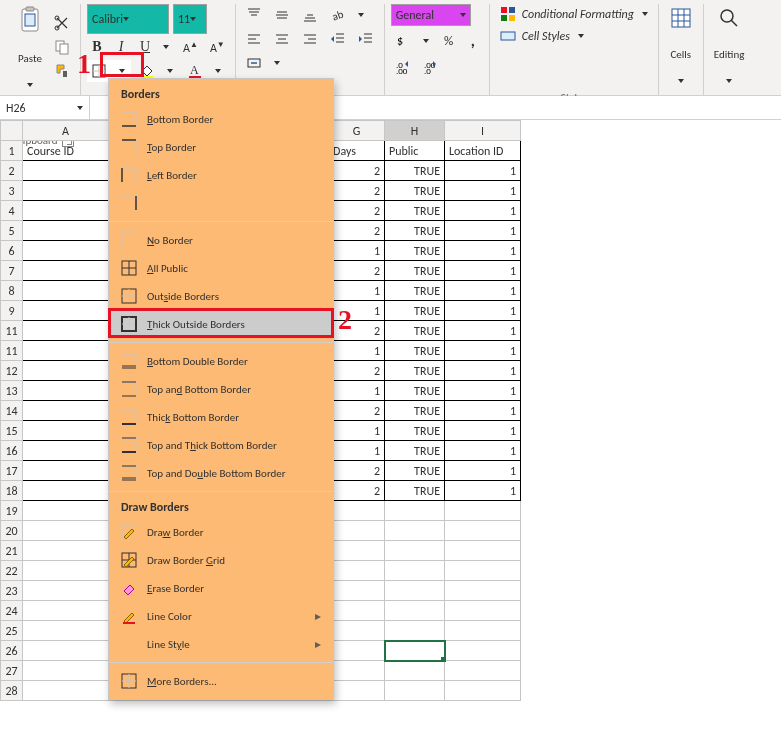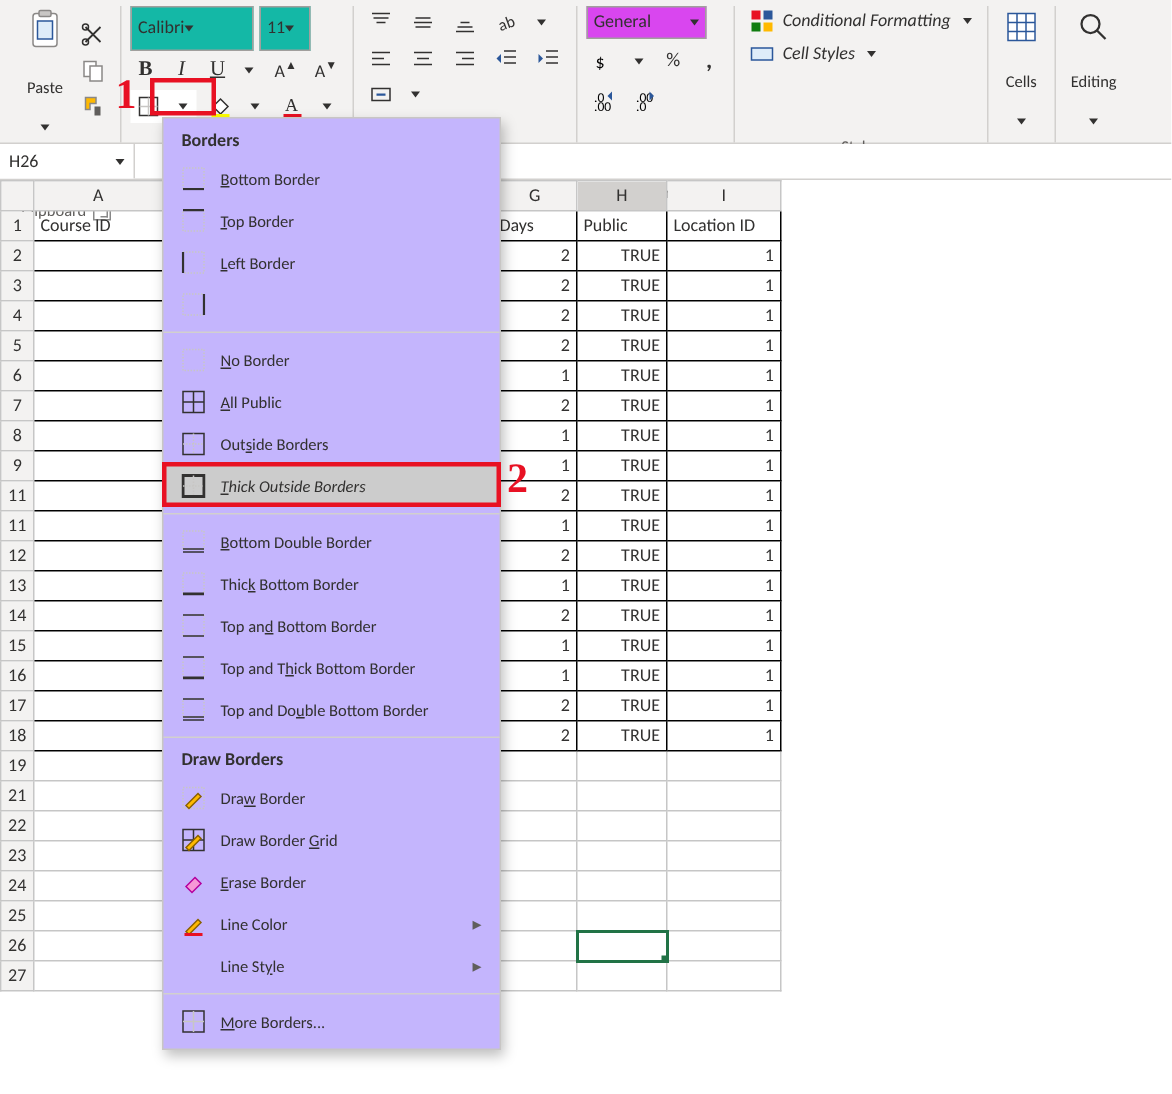--- a/index.html
+++ b/index.html
@@ -222,40 +222,40 @@
     width:6px;height:6px;
     background:#217346;
   }
 
   
   .borders-menu {
     position:absolute;
     left:108px;
     top:78px;
     width:226px;
-    background:#c4b5fd;
+    background:#fdba74;
     border:1px solid var(--menu-border);
     box-shadow:2px 4px 8px rgba(0,0,0,0.25);
     z-index:20;
     padding:4px 0;
   }
   .menu-header {
     font-weight:600;
     padding:4px 12px 4px 12px;
     font-size:12px;
   }
   .menu-item {
     display:flex;
     align-items:center;
     gap:10px;
     padding:4px 12px;
     height:28px;
     cursor:pointer;
   }
-  .menu-item.highlight { background:var(--menu-highlight);font-style:italic; }
+  .menu-item.highlight { background:var(--menu-highlight); }
   .menu-item .icon { width:16px;height:16px; flex:0 0 16px; display:flex; align-items:center; justify-content:center; }
   .menu-item .label { flex:1; font-size:11px; }
   .menu-item .sub { width:10px; display:flex; justify-content:flex-end; color:#605e5c; }
   .menu-item .mnemonic { text-decoration:underline; }
   .menu-sep { height:1px; background:var(--divider); margin:4px 0; }
 
   
   .style-link {
     display:flex; align-items:center; gap:6px;
     padding:2px 4px;
@@ -811,20 +811,30 @@
           <th>19</th>
           <td></td>
           <td></td>
           <td></td>
           <td></td>
           <td></td>
           <td></td>
           <td></td>
         </tr>
         <tr>
+          <th>20</th>
+          <td></td>
+          <td></td>
+          <td></td>
+          <td></td>
+          <td></td>
+          <td></td>
+          <td></td>
+        </tr>
+        <tr>
           <th>21</th>
           <td></td>
           <td></td>
           <td></td>
           <td></td>
           <td></td>
           <td></td>
           <td></td>
         </tr>
         <tr>
@@ -872,20 +882,30 @@
           <td></td>
           <td></td>
           <td></td>
           <td></td>
           <td></td>
           <td class="active-cell"></td>
           <td></td>
         </tr>
         <tr>
           <th>27</th>
+          <td></td>
+          <td></td>
+          <td></td>
+          <td></td>
+          <td></td>
+          <td></td>
+          <td></td>
+        </tr>
+        <tr>
+          <th>28</th>
           <td></td>
           <td></td>
           <td></td>
           <td></td>
           <td></td>
           <td></td>
           <td></td>
         </tr>
       </tbody>
   </table>
@@ -980,34 +1000,34 @@
           <line x1="1" y1="13" x2="15" y2="13" stroke="#323130"></line>
           <line x1="1" y1="15" x2="15" y2="15" stroke="#323130"></line>
         </svg>
       </span>
     <span class="label"><span class="mnemonic">B</span><span>ottom Double Border</span></span>
   </div>
   <div class="menu-item">
     <span class="icon">
         <svg width="16" height="16">
           <rect x="1" y="1" width="14" height="14" fill="none" stroke="#c8c6c4" stroke-dasharray="1 1"></rect>
-          <line x1="1" y1="15" x2="15" y2="15" stroke="#323130" stroke-width="2"></line>
-        </svg>
-      </span>
-    <span class="label"><span>Thic</span><span class="mnemonic">k</span><span> Bottom Border</span></span>
-  </div>
-  <div class="menu-item">
-    <span class="icon">
-        <svg width="16" height="16">
-          <rect x="1" y="1" width="14" height="14" fill="none" stroke="#c8c6c4" stroke-dasharray="1 1"></rect>
           <line x1="1" y1="1" x2="15" y2="1" stroke="#323130"></line>
           <line x1="1" y1="15" x2="15" y2="15" stroke="#323130"></line>
         </svg>
       </span>
     <span class="label"><span>Top an</span><span class="mnemonic">d</span><span> Bottom Border</span></span>
+  </div>
+  <div class="menu-item">
+    <span class="icon">
+        <svg width="16" height="16">
+          <rect x="1" y="1" width="14" height="14" fill="none" stroke="#c8c6c4" stroke-dasharray="1 1"></rect>
+          <line x1="1" y1="15" x2="15" y2="15" stroke="#323130" stroke-width="2"></line>
+        </svg>
+      </span>
+    <span class="label"><span>Thic</span><span class="mnemonic">k</span><span> Bottom Border</span></span>
   </div>
   <div class="menu-item">
     <span class="icon">
         <svg width="16" height="16">
           <rect x="1" y="1" width="14" height="14" fill="none" stroke="#c8c6c4" stroke-dasharray="1 1"></rect>
           <line x1="1" y1="1" x2="15" y2="1" stroke="#323130"></line>
           <line x1="1" y1="15" x2="15" y2="15" stroke="#323130" stroke-width="2"></line>
         </svg>
       </span>
     <span class="label"><span>Top and T</span><span class="mnemonic">h</span><span>ick Bottom Border</span></span>

